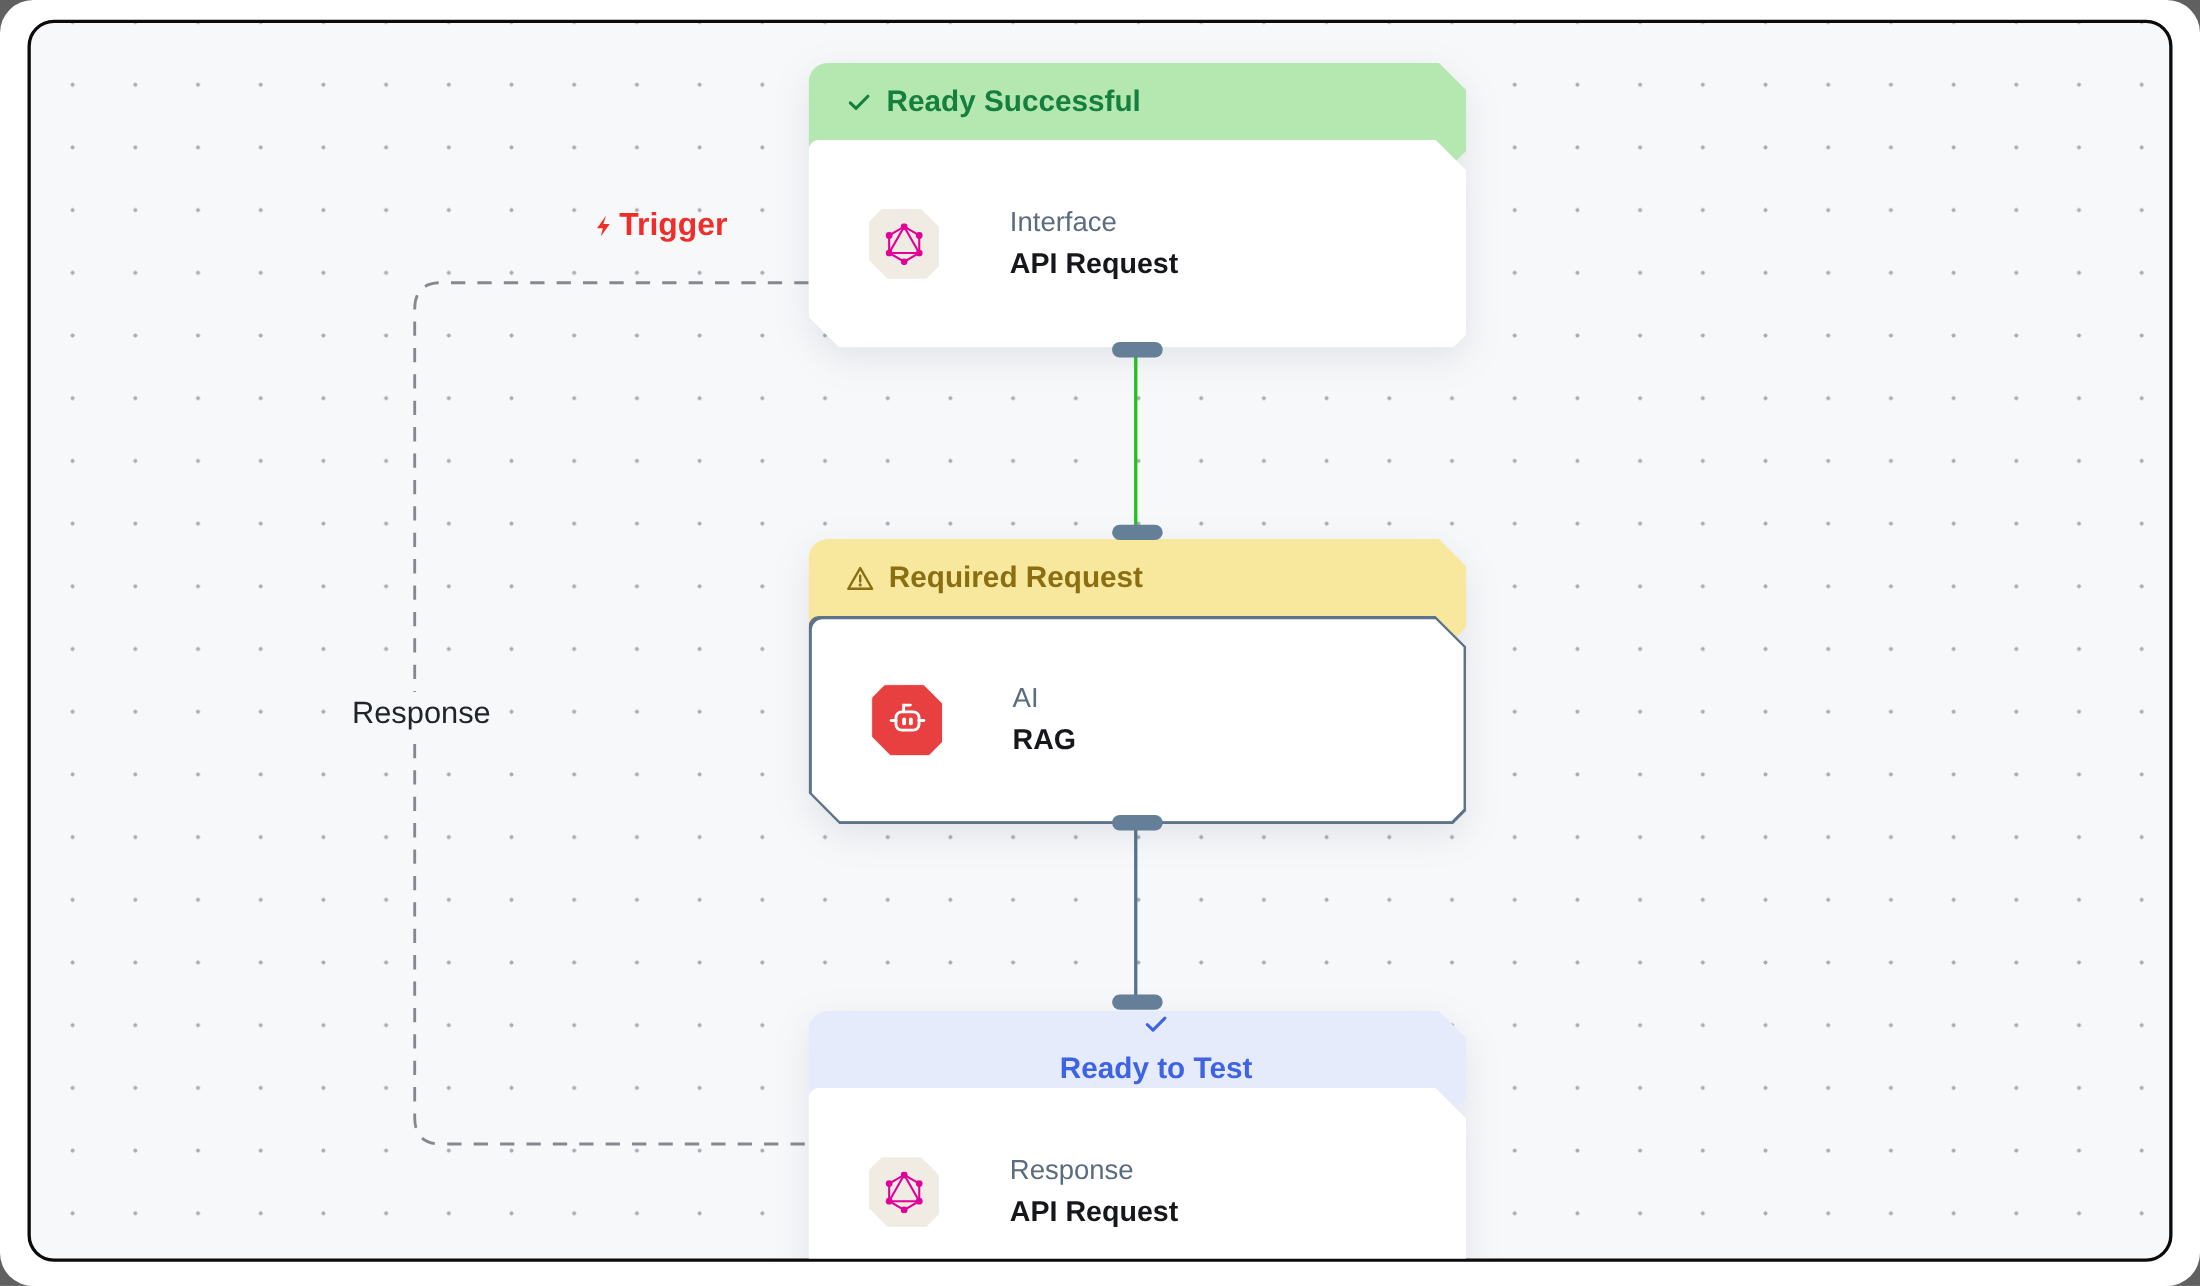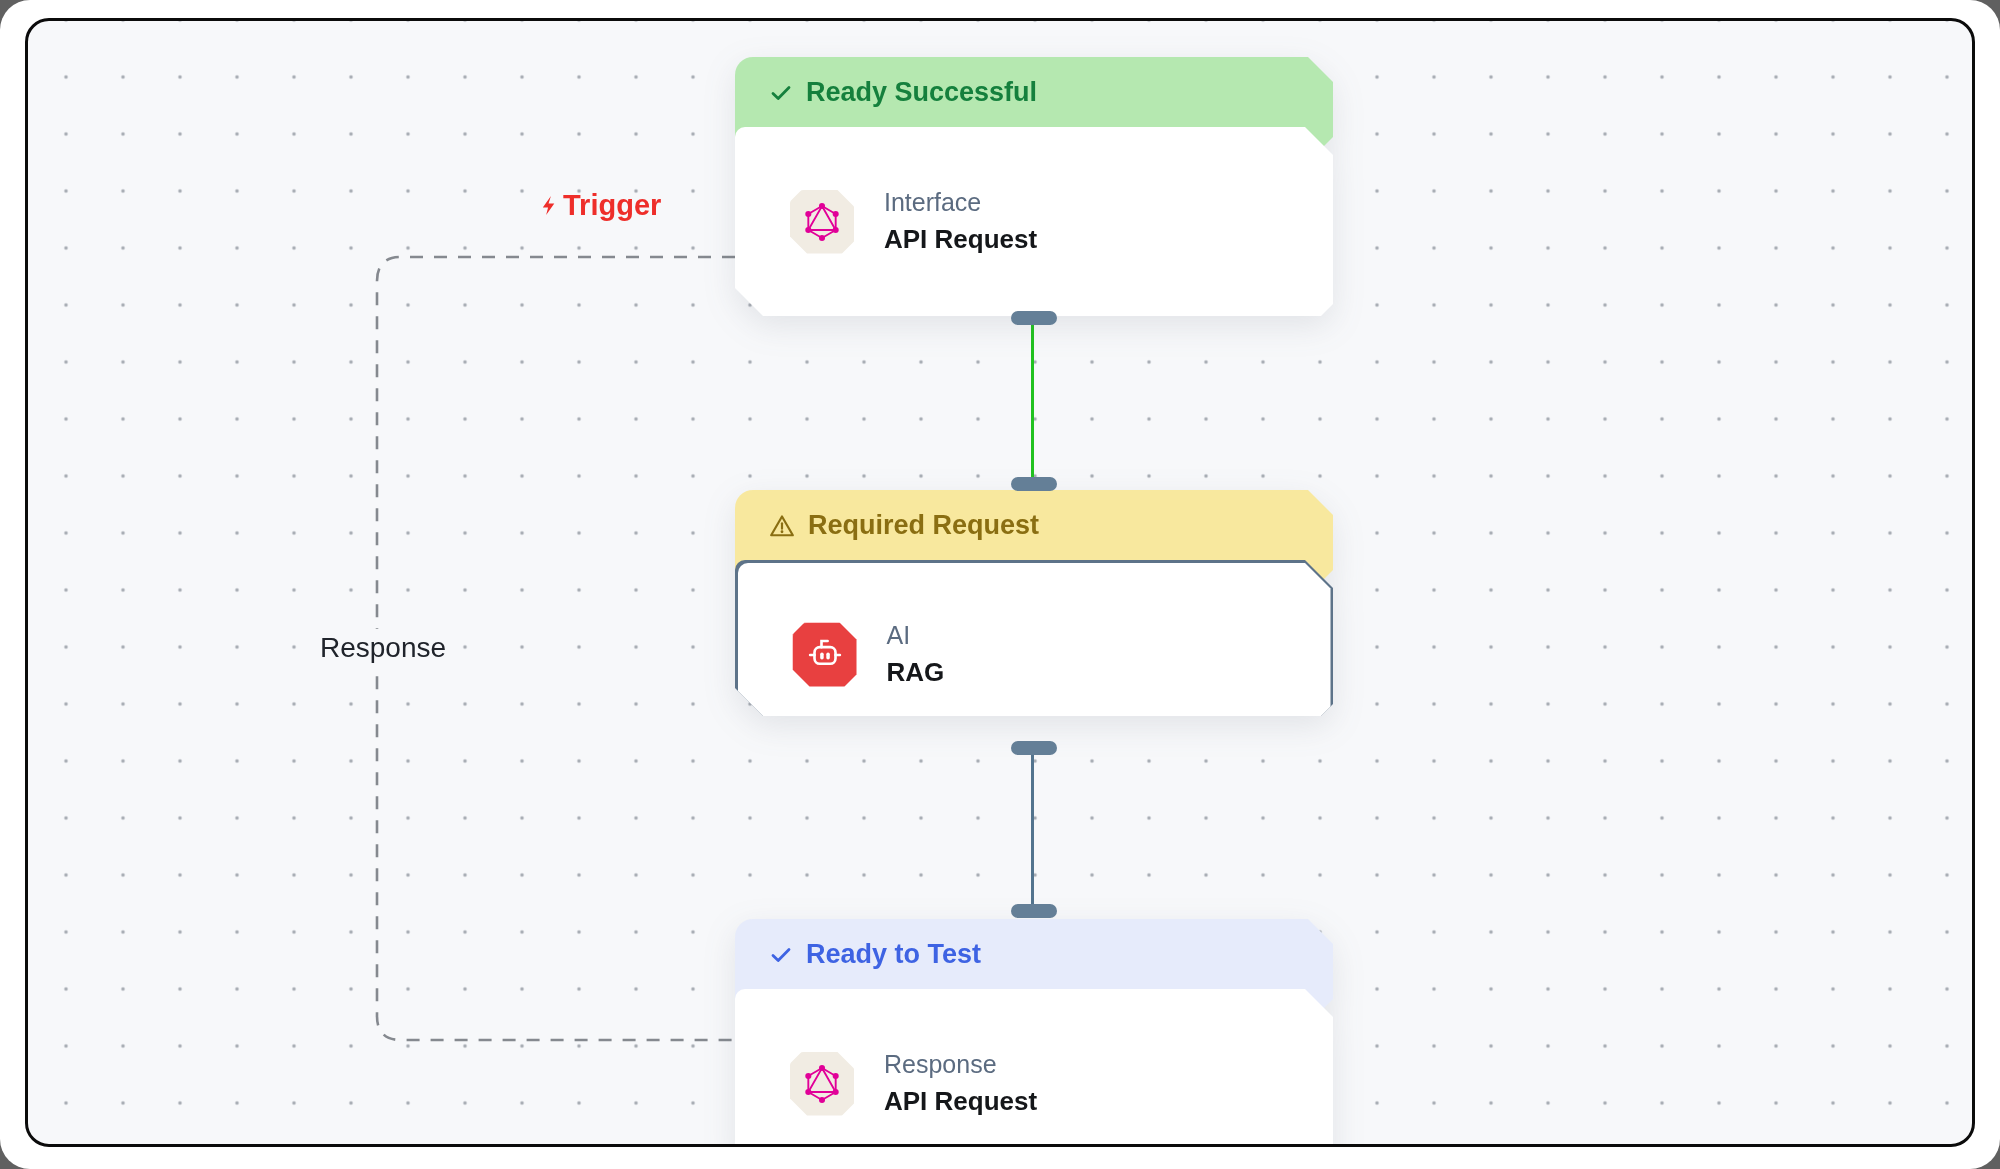--- a/index.html
+++ b/index.html
@@ -64,53 +64,53 @@
   .header-row {
     position:absolute; top:0; left:0; right:0; height:71px;
     display:flex; align-items:center; gap:13px; padding-left:34px;
     font-size:27px; font-weight:600; z-index:2;
   }
   .node--success .node-header { background:#b5e8b0; }
   .node--success .header-row  { color:#15803d; }
   .node--warning .node-header { background:#f8e89e; }
   .node--warning .header-row  { color:#8a6e12; }
   .node--ready .node-header   { background:#e6ebfb; }
-  .node--ready .header-row    { color:#3e63e3; }
+  .node--ready .header-row    { color:#3e63e3;flex-direction:column; }
 
   .node-body {
     position:absolute; top:70px; left:0; right:0; height:189px;
     background:#ffffff; border-radius:10px;
     clip-path:polygon(0 0, calc(100% - 28px) 0, 100% 28px, 100% calc(100% - 12px), calc(100% - 12px) 100%, 28px 100%, 0 calc(100% - 28px));
     display:flex; align-items:center; gap:30px; padding-left:55px;
     z-index:1;
   }
   
   .body-outline {
-    position:absolute; top:70px; left:0; right:0; height:156px;
+    position:absolute; top:70px; left:0; right:0; height:189px;
     background:#5d7389; border-radius:10px;
     clip-path:polygon(0 0, calc(100% - 28px) 0, 100% 28px, 100% calc(100% - 12px), calc(100% - 12px) 100%, 28px 100%, 0 calc(100% - 28px));
     z-index:1;
   }
   .body-outline .node-body {
     top:2.5px; left:2.5px; right:2.5px; height:184px;
     clip-path:polygon(0 0, calc(100% - 26px) 0, 100% 26px, 100% calc(100% - 11px), calc(100% - 11px) 100%, 26px 100%, 0 calc(100% - 26px));
   }
 
   .node-icon {
     width:64px; height:64px; flex:0 0 64px;
     border-radius:14px;
     clip-path:polygon(0 12px, 12px 0, calc(100% - 17px) 0, 100% 17px, 100% calc(100% - 12px), calc(100% - 12px) 100%, 17px 100%, 0 calc(100% - 17px));
     display:flex; align-items:center; justify-content:center;
   }
   .node-icon.beige { background:#f1ece3; }
   .node-icon.red   {
     background:#e84040;
     filter:drop-shadow(0 0 13px rgba(243,56,56,0.65)) drop-shadow(0 0 4px rgba(243,56,56,0.55));
   }
-  .node-texts { display:flex; flex-direction:column; gap:7px; }
+  .node-texts { display:flex; flex-direction:column; gap:7px;margin-left:34px; }
   .node-category { font-size:25px; color:#5b6b80; }
   .node-title    { font-size:26px; font-weight:700; color:#15171a; }
 
   .status-icon { display:flex; align-items:center; }
 </style>
 </head>
 <body>
 
 <div class="page-bg"></div>
 

